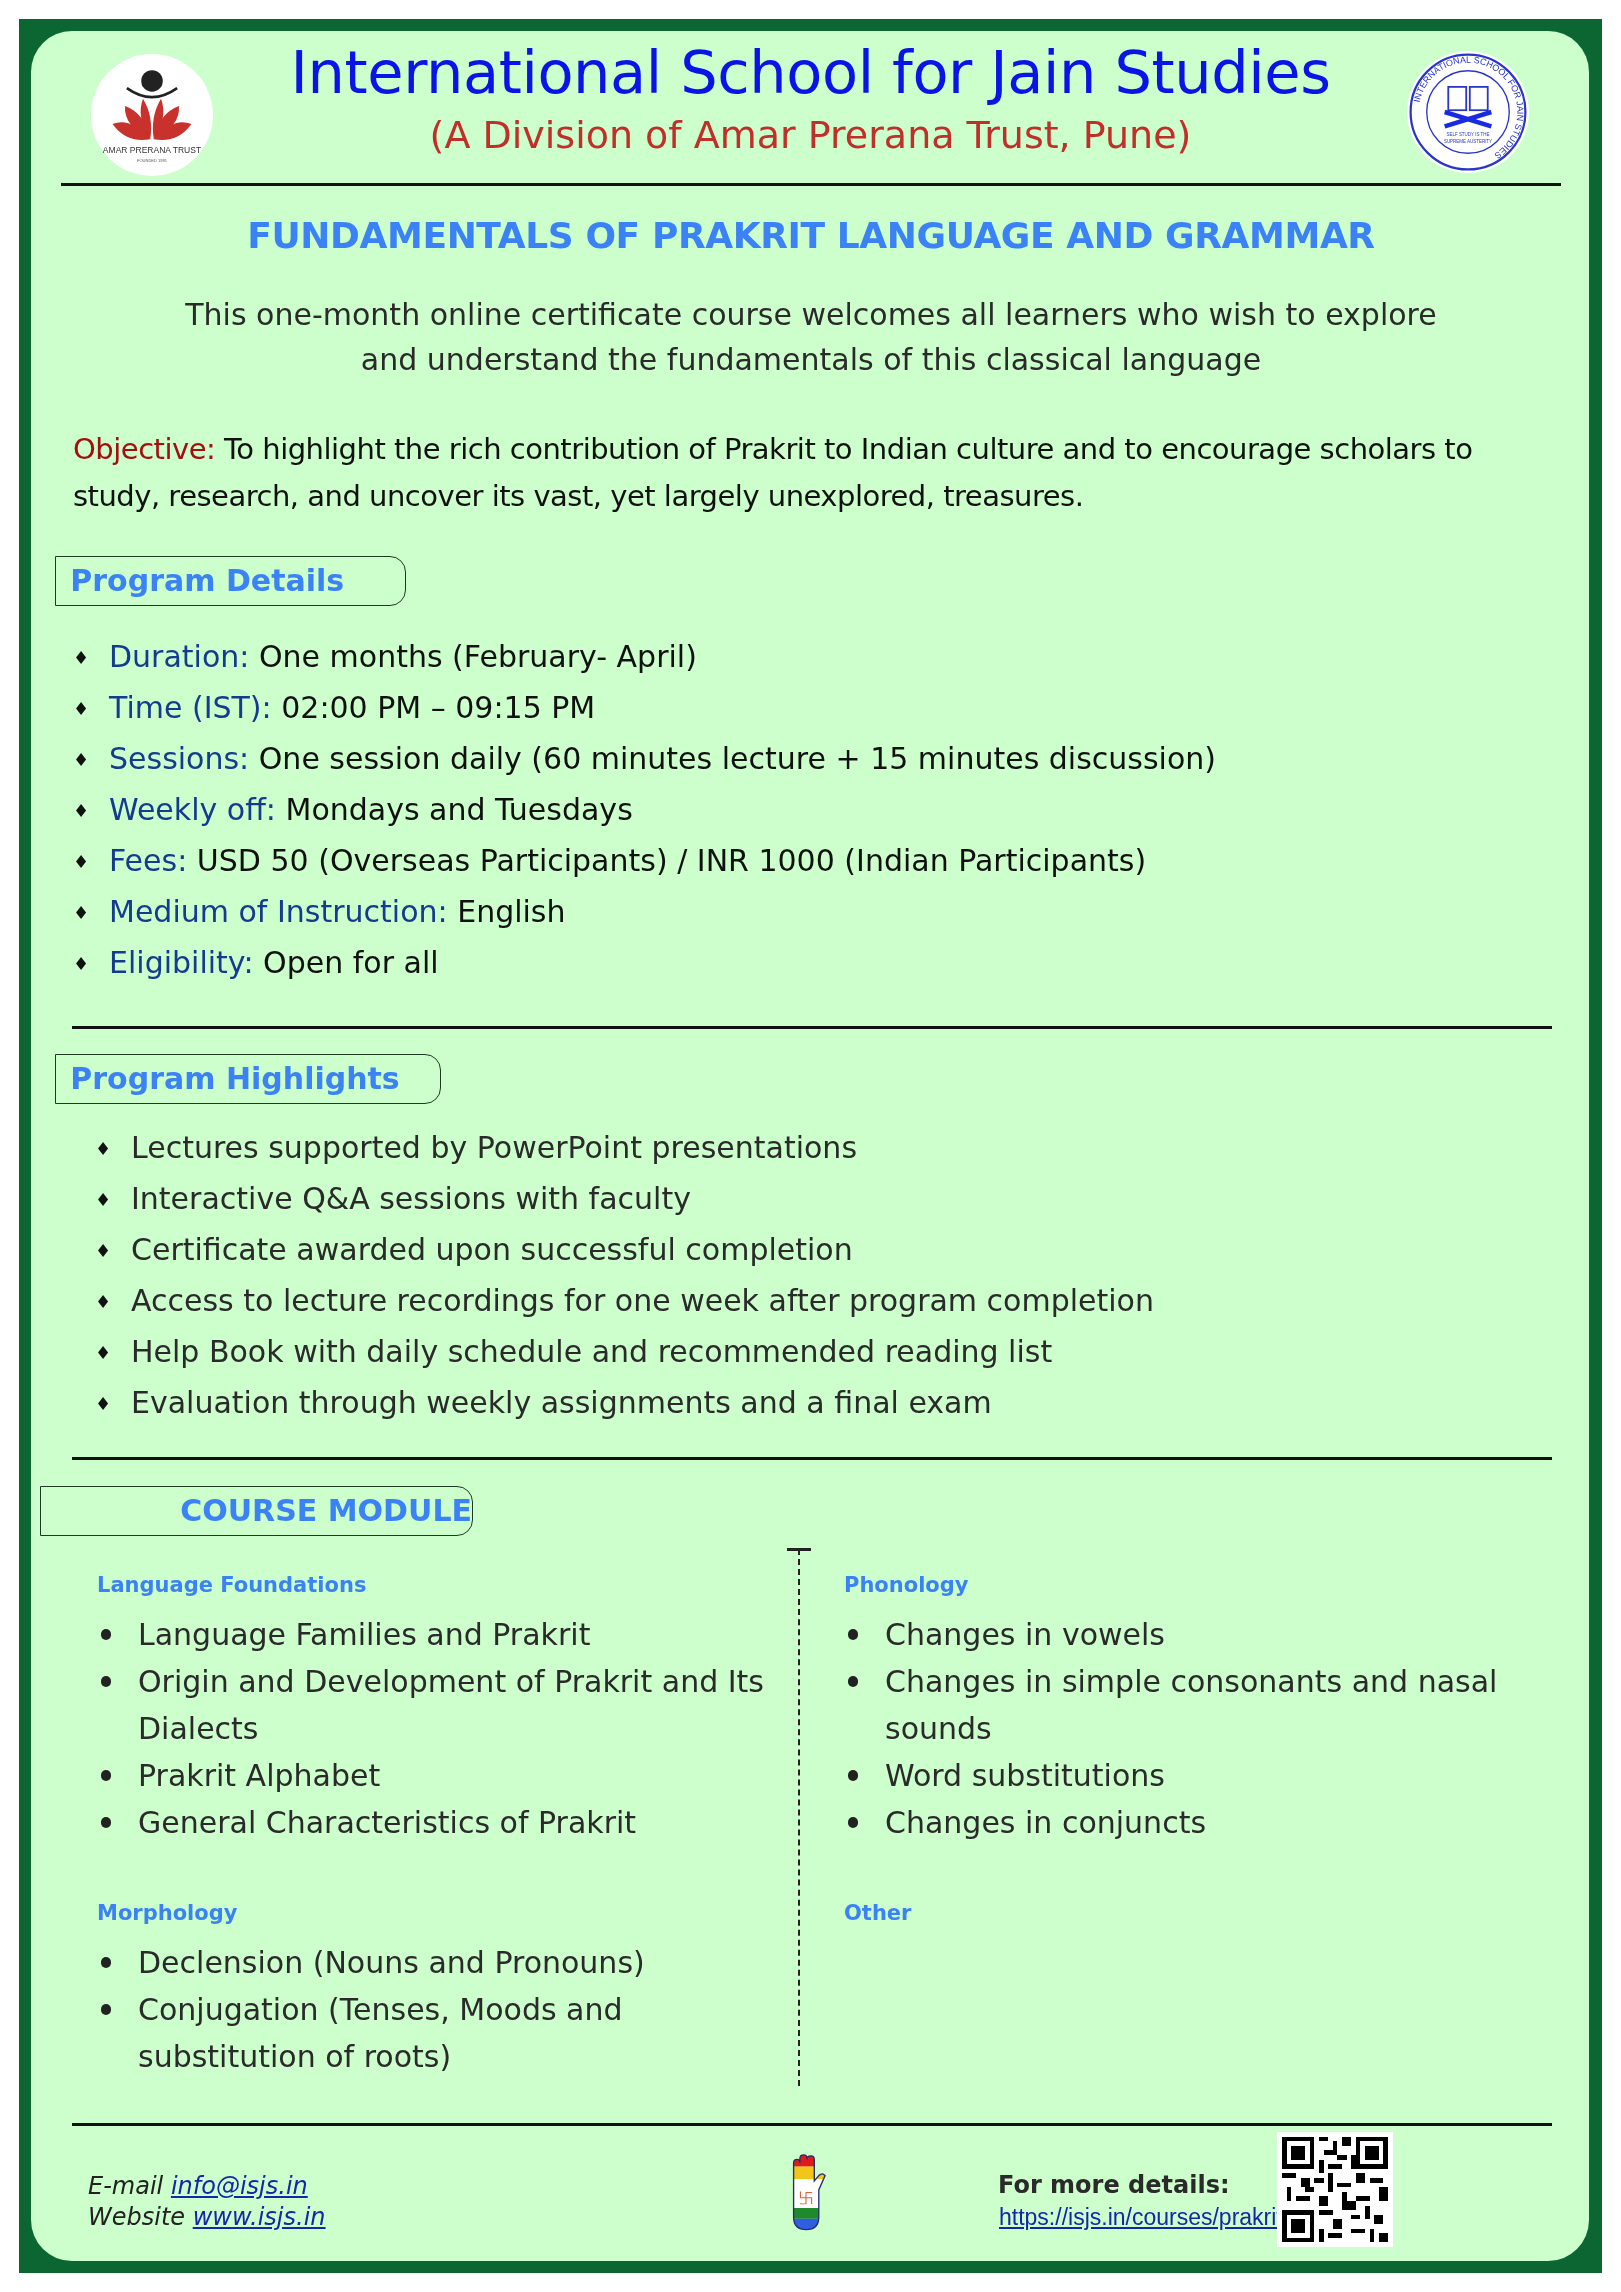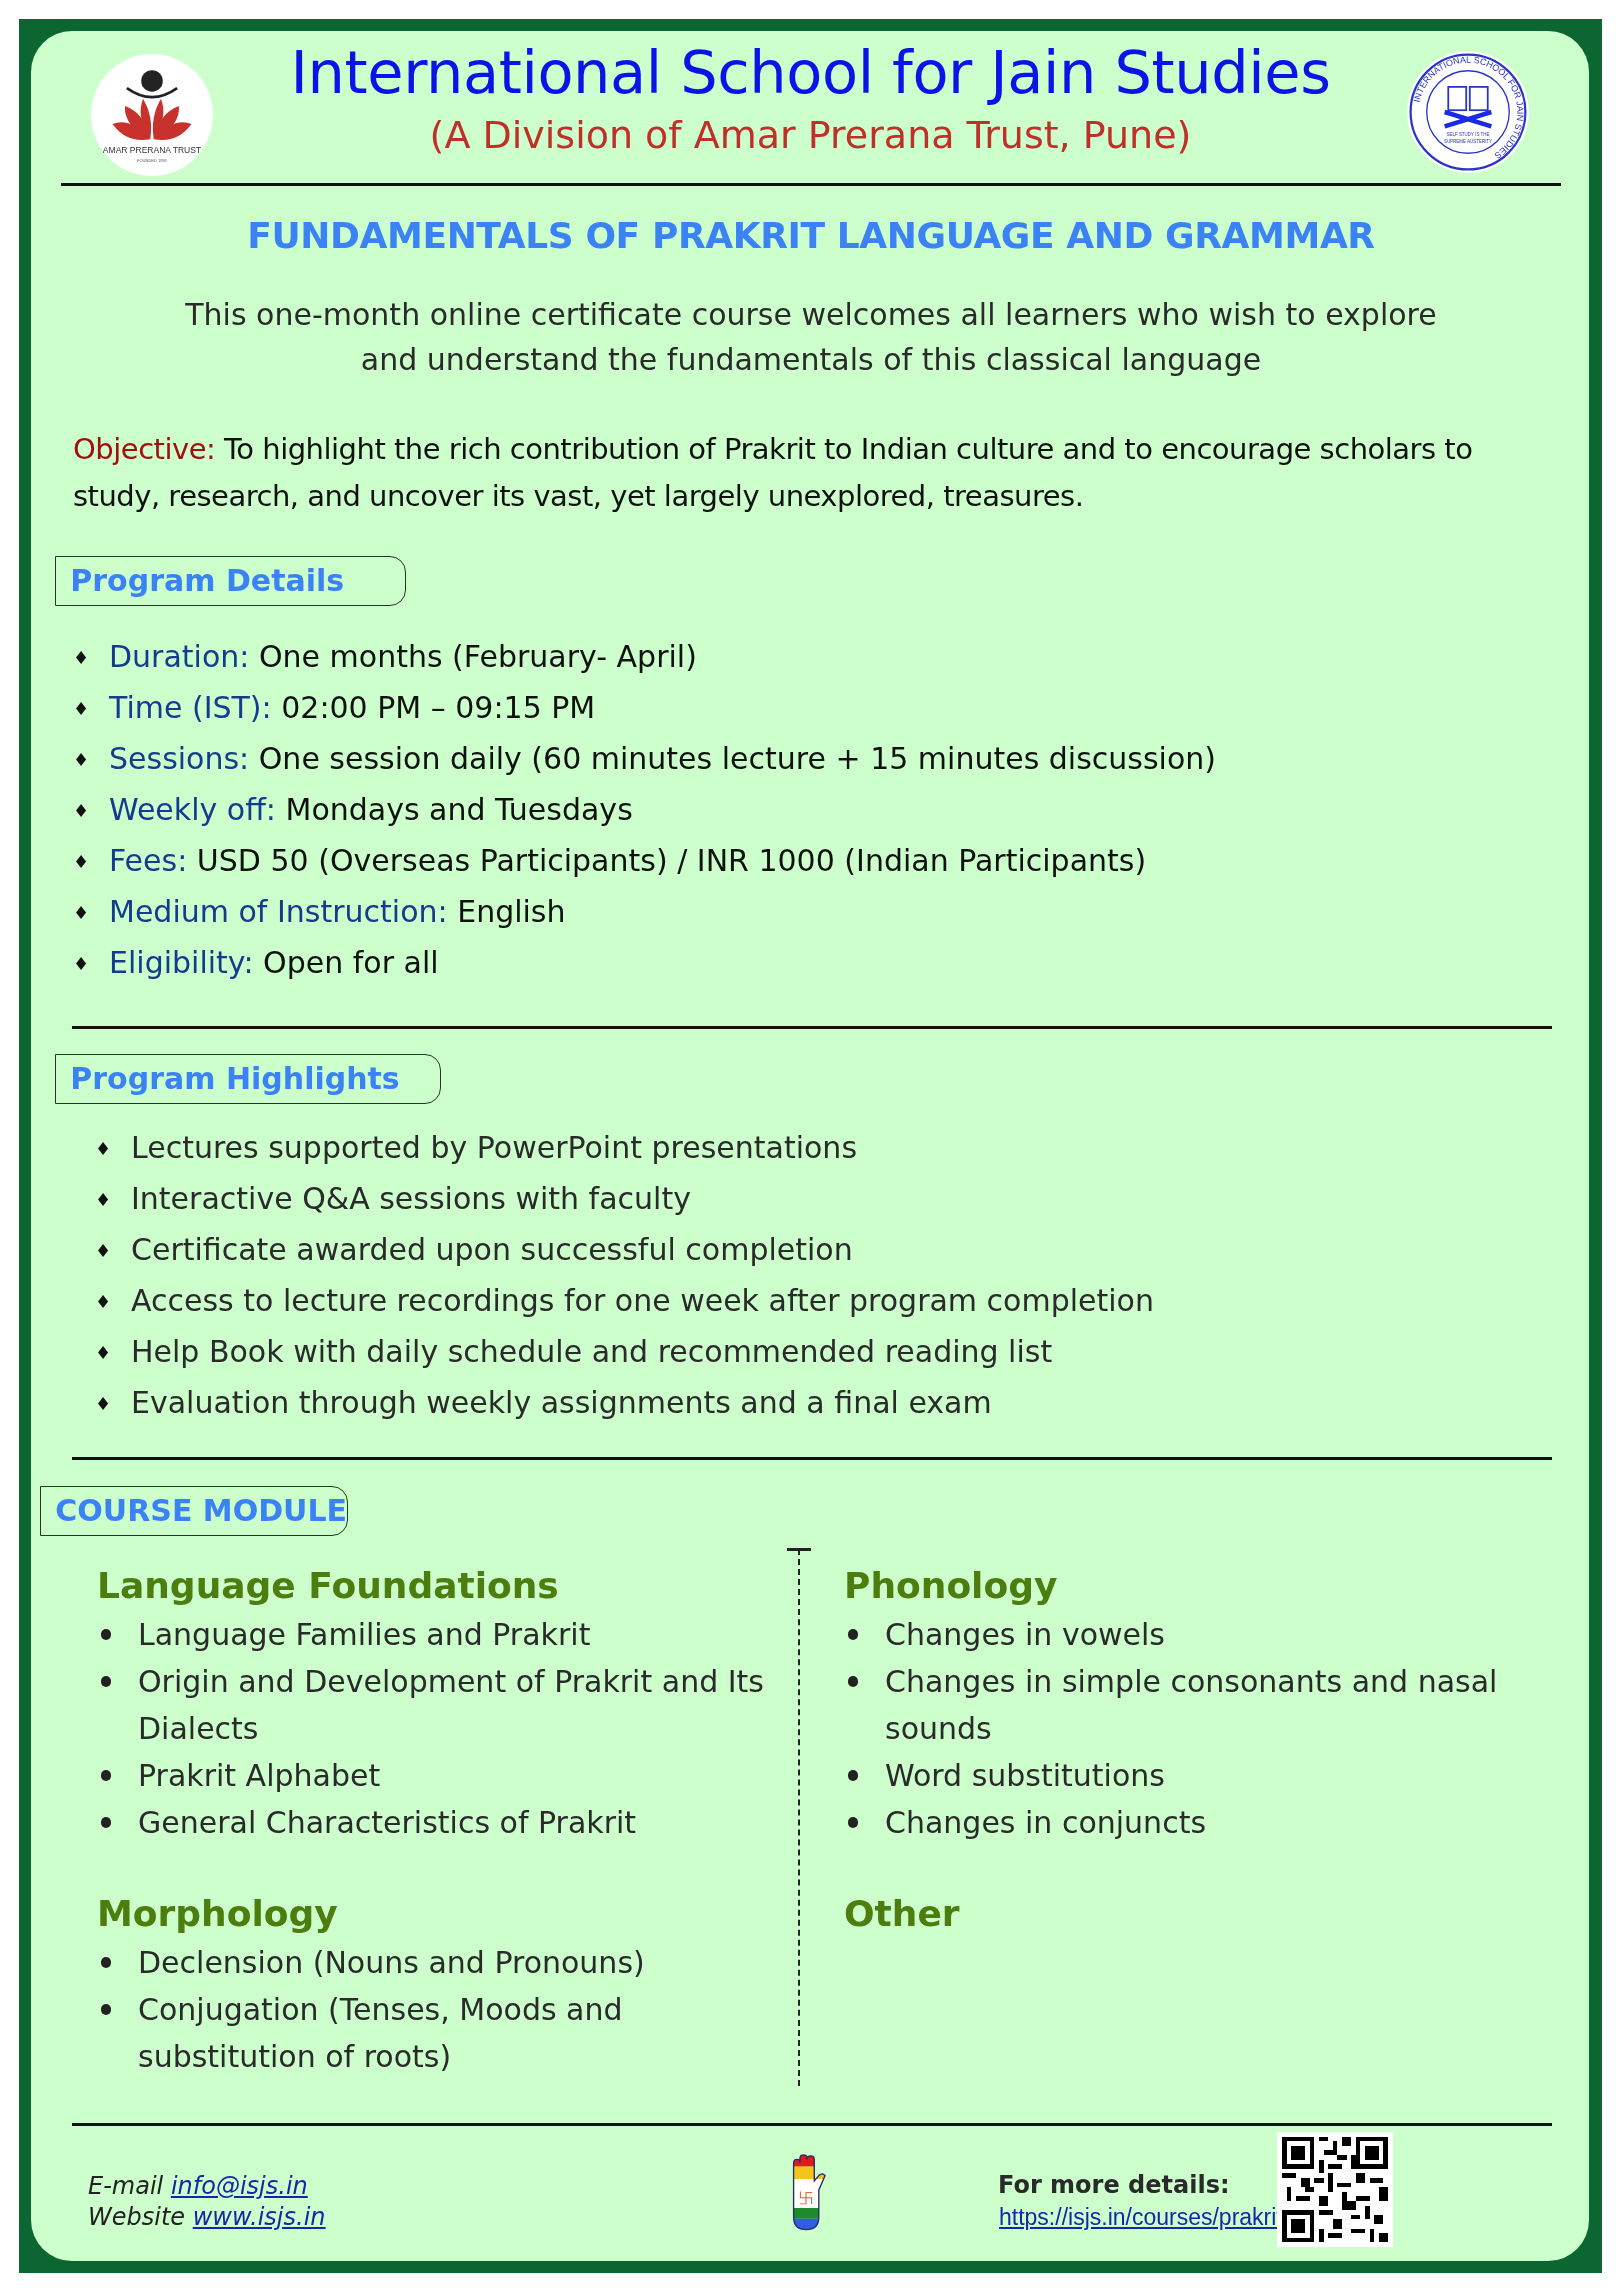--- a/index.html
+++ b/index.html
@@ -59,21 +59,21 @@
 
   .dlist { position: absolute; left: 73px; top: 631px; margin: 0; padding: 0; list-style: none; }
   .dlist li { height: 51px; font-size: 30px; color: #111111; white-space: nowrap; line-height: 51px; }
   .dlist .k { color: #153b8f; font-weight: 500; }
   .diamond { display: inline-block; width: 27px; margin-right: 9px; font-size: 18px; vertical-align: 2.7px; color: #111; }
 
   .hlist { position: absolute; left: 95px; top: 1122px; margin: 0; padding: 0; list-style: none; }
   .hlist li { height: 51px; font-size: 30px; color: #2a2a2a; white-space: nowrap; line-height: 51px; }
 
   .col { position: absolute; width: 699px; }
-  .col h3 { margin: 0; font-size: 36px; font-weight: bold; color: #4d7c0f; height: 48px; line-height: 45px; }
+  .col h3 { margin: 0; font-size: 21px; font-weight: bold; color: #3b82f6; height: 48px; line-height: 45px; }
   .col ul { margin: 0; padding: 0; list-style: none; }
   .col li { position: relative; padding-left: 41px; font-size: 30px; line-height: 47px; color: #2a2a2a; }
   .col li .dot {
     position: absolute; left: 3.6px; top: 18px; width: 10.7px; height: 10.7px; border-radius: 50%; background: #222;
   }
   .vdash {
     position: absolute; left: 798px; top: 1549px; width: 0; height: 537px;
     border-left: 2.7px dashed #222222;
   }
   .vcap { position: absolute; left: 787px; top: 1548px; width: 24px; height: 2.7px; background: #222; }
@@ -158,21 +158,21 @@
   <li><span class="diamond">♦</span><span>Lectures supported by PowerPoint presentations</span></li>
   <li><span class="diamond">♦</span><span>Interactive Q&amp;A sessions with faculty</span></li>
   <li><span class="diamond">♦</span><span>Certificate awarded upon successful completion</span></li>
   <li><span class="diamond">♦</span><span>Access to lecture recordings for one week after program completion</span></li>
   <li><span class="diamond">♦</span><span>Help Book with daily schedule and recommended reading list</span></li>
   <li><span class="diamond">♦</span><span>Evaluation through weekly assignments and a final exam</span></li>
 </ul>
 
 <div class="rule" style="left:72px; top:1457px; width:1480px;"></div>
 
-<div class="sec-box" style="left:40px; top:1486px; width:308px;">COURSE MODULE</div>
+<div class="sec-box" style="left:40px; top:1486px; width:433px;text-align:right;">COURSE MODULE</div>
 
 <div class="vcap"></div>
 <div class="vdash"></div>
 
 <div class="col" style="left:97px; top:1563px; width:699px;">
   <h3>Language Foundations</h3>
   <ul>
     <li><span class="dot"></span><span>Language Families and Prakrit</span></li>
     <li><span class="dot"></span><span>Origin and Development of Prakrit and Its Dialects</span></li>
     <li><span class="dot"></span><span>Prakrit Alphabet</span></li>

